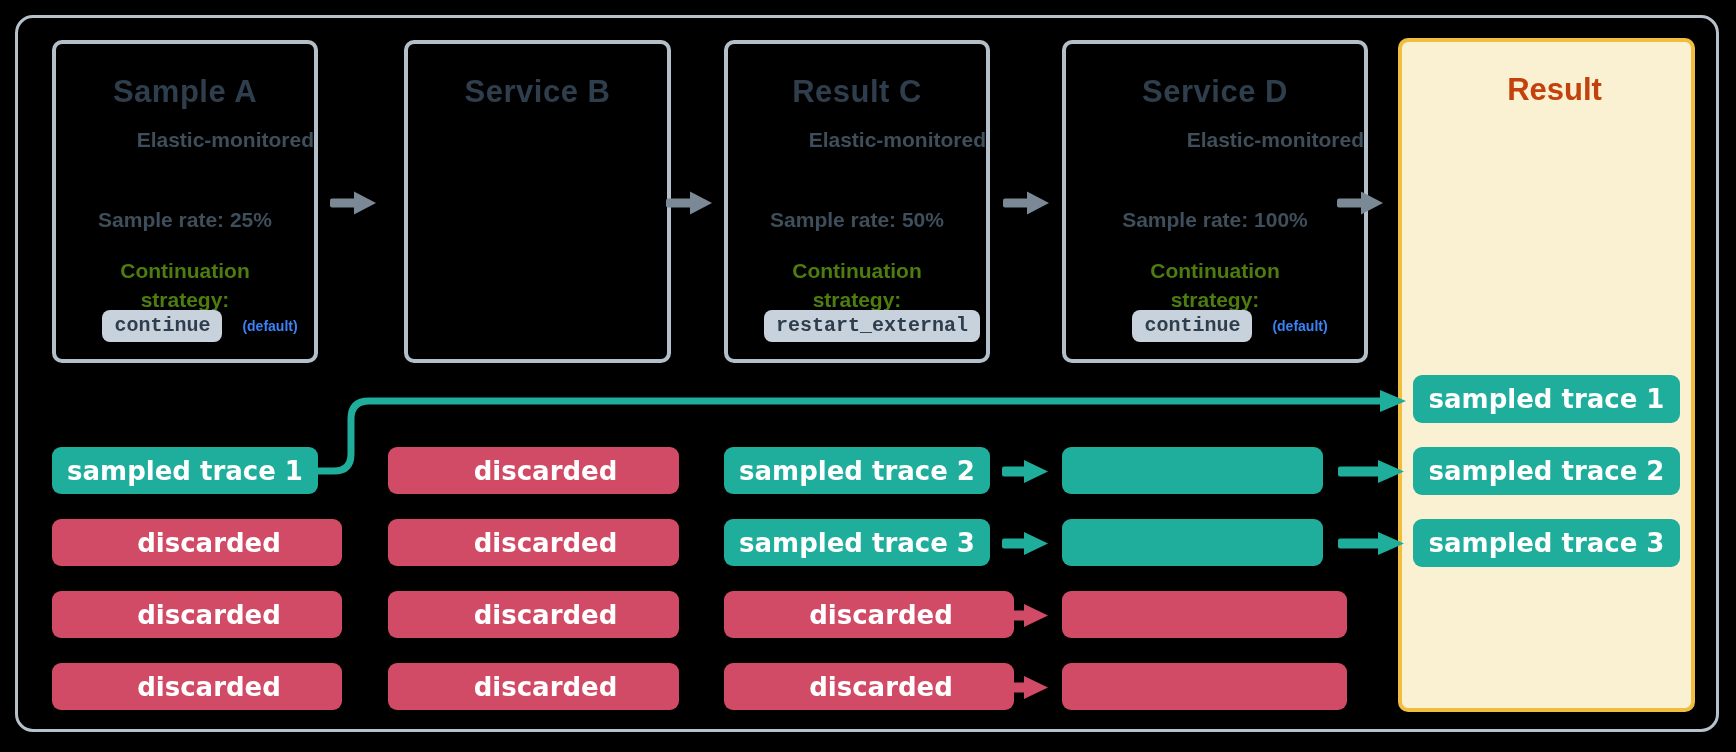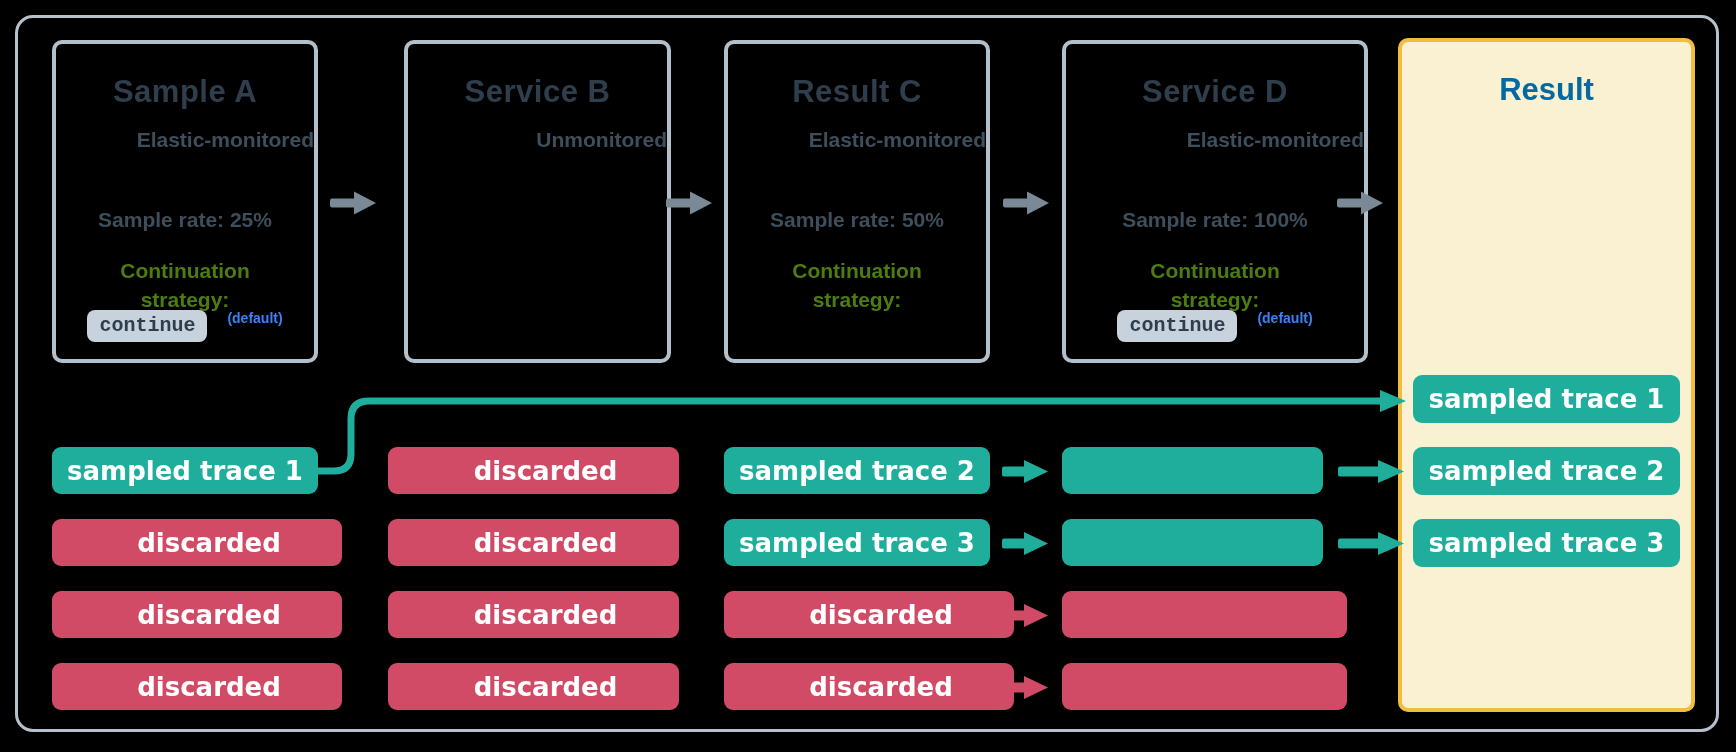--- a/index.html
+++ b/index.html
@@ -10,30 +10,30 @@
   .service-box{position:absolute;top:40px;height:323px;border:4px solid #B3BFC9;
           border-radius:10px;box-sizing:border-box;background:transparent;}
   .box-a{left:52px;width:266px;}
   .box-b{left:388px;width:267px;margin-left:16px;}
   .box-c{left:724px;width:266px;}
   .box-d{left:1062px;width:306px;}
   .result-box{position:absolute;left:1398px;top:38px;width:297px;height:674px;
           background:#FAF1D3;border:4px solid #F1BD3E;border-radius:10px;box-sizing:border-box;}
   .box-title{position:absolute;top:30px;left:0;width:100%;text-align:center;
           font-size:31px;font-weight:bold;color:#2E3E4C;letter-spacing:0.5px;}
-  .result-title{position:absolute;top:30px;left:0;width:100%;text-align:center;
-          font-size:31px;font-weight:bold;color:#0369a1;}
+  .result-title{position:absolute;top:30px;left:8px;width:100%;text-align:center;
+          font-size:31px;font-weight:bold;color:#c2410c;}
   .box-sub{position:absolute;top:84px;left:0;width:100%;text-align:right;
           font-size:21px;font-weight:bold;color:#3E4E5B;}
   .box-sample{position:absolute;top:164px;left:0;width:100%;text-align:center;
           font-size:21px;font-weight:bold;color:#3E4E5B;}
   .box-cont{position:absolute;top:212px;left:0;width:100%;text-align:center;
           font-size:21px;font-weight:bold;color:#4d7c0f;line-height:29px;}
-  .badge-row{position:absolute;top:266px;left:0;width:100%;display:flex;
-          justify-content:center;gap:20px;}
+  .badge-row{position:absolute;top:266px;left:15px;width:100%;display:flex;
+          justify-content:center;align-items:center;gap:20px;}
   .code-badge{display:inline-block;background:#C8D2DC;color:#2E3E4C;border-radius:8px;
           font-family:"Liberation Mono",monospace;font-size:20px;font-weight:bold;
           padding:3px 12px;line-height:26px;}
   .badge-suffix{font-size:14px;font-weight:bold;color:#3b82f6;}
   .pill{position:absolute;height:47px;border-radius:9px;display:flex;align-items:center;
           justify-content:center;color:#FFFFFF;font-size:26px;font-weight:bold;
           font-family:"DejaVu Sans",sans-serif;}
   .sampled{background:#1FAD9C;}
   .discarded{background:#D24B66;padding-left:24px;}
   .col1{left:52px;width:266px;}
@@ -60,30 +60,33 @@
       <div>strategy:</div>
     </div>
     <div class="badge-row">
       <span class="code-badge">continue</span>
       <span class="badge-suffix">(default)</span>
     </div>
   </div>
 
   <div class="service-box box-b">
     <div class="box-title">Service B</div>
-    <div class="box-sub">Unmonitored</div>
   </div>
 
   <div class="service-box box-c">
     <div class="box-title">Result C</div>
     <div class="box-sub">Elastic-monitored</div>
     <div class="box-sample">Sample rate: 50%</div>
     <div class="box-cont">
       <div>Continuation</div>
       <div>strategy:</div>
+    </div>
+    <div class="badge-row">
+      <span class="code-badge">restart_external</span>
+
     </div>
   </div>
 
   <div class="service-box box-d">
     <div class="box-title">Service D</div>
     <div class="box-sub">Elastic-monitored</div>
     <div class="box-sample">Sample rate: 100%</div>
     <div class="box-cont">
       <div>Continuation</div>
       <div>strategy:</div>

